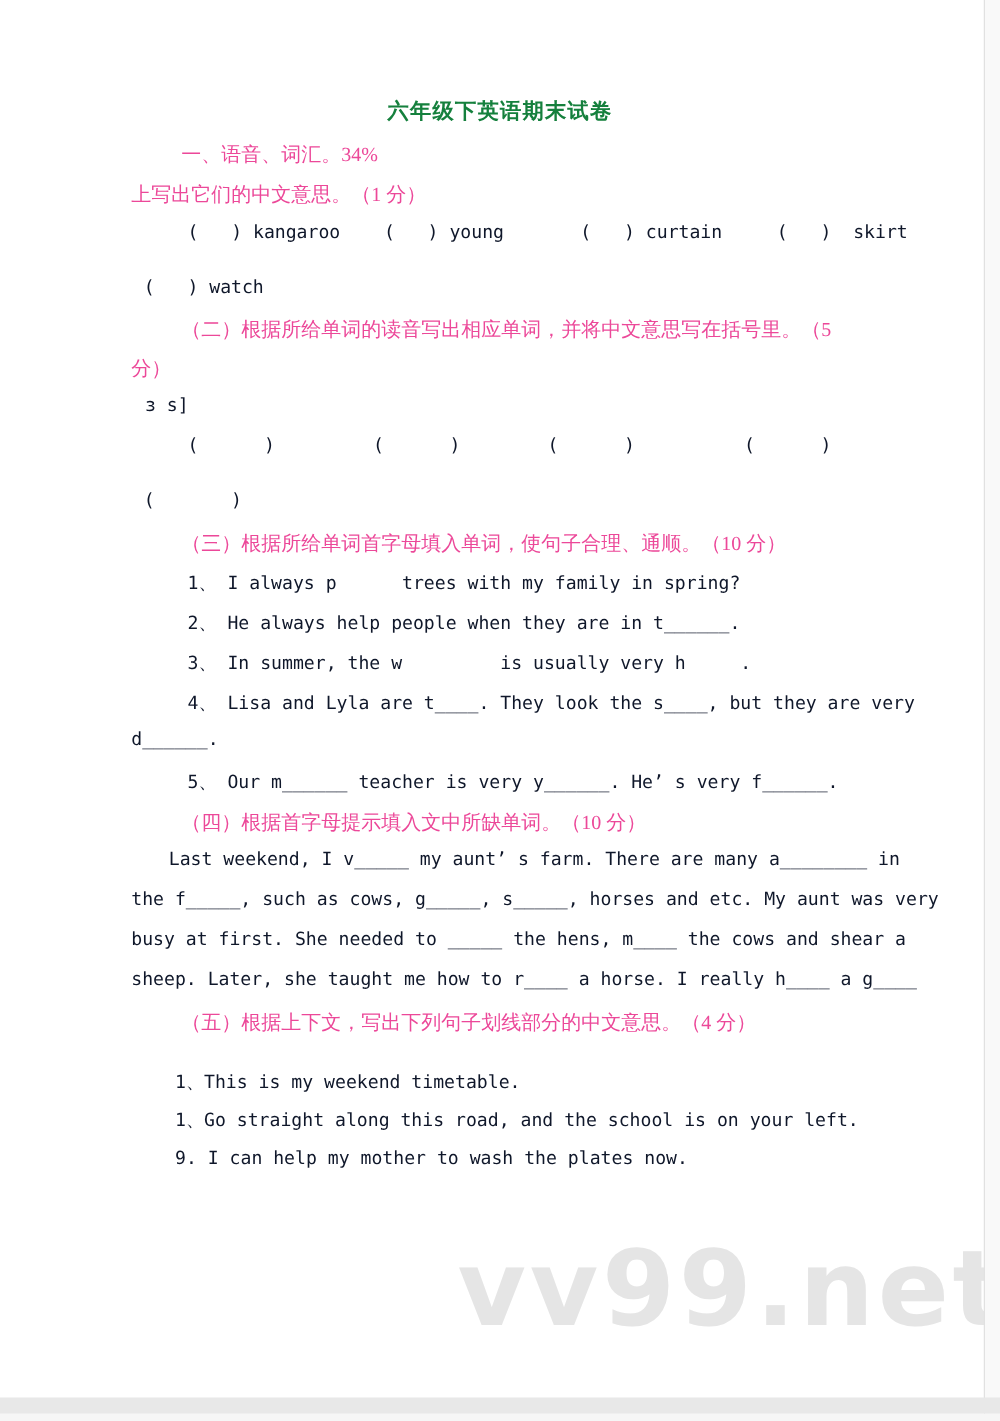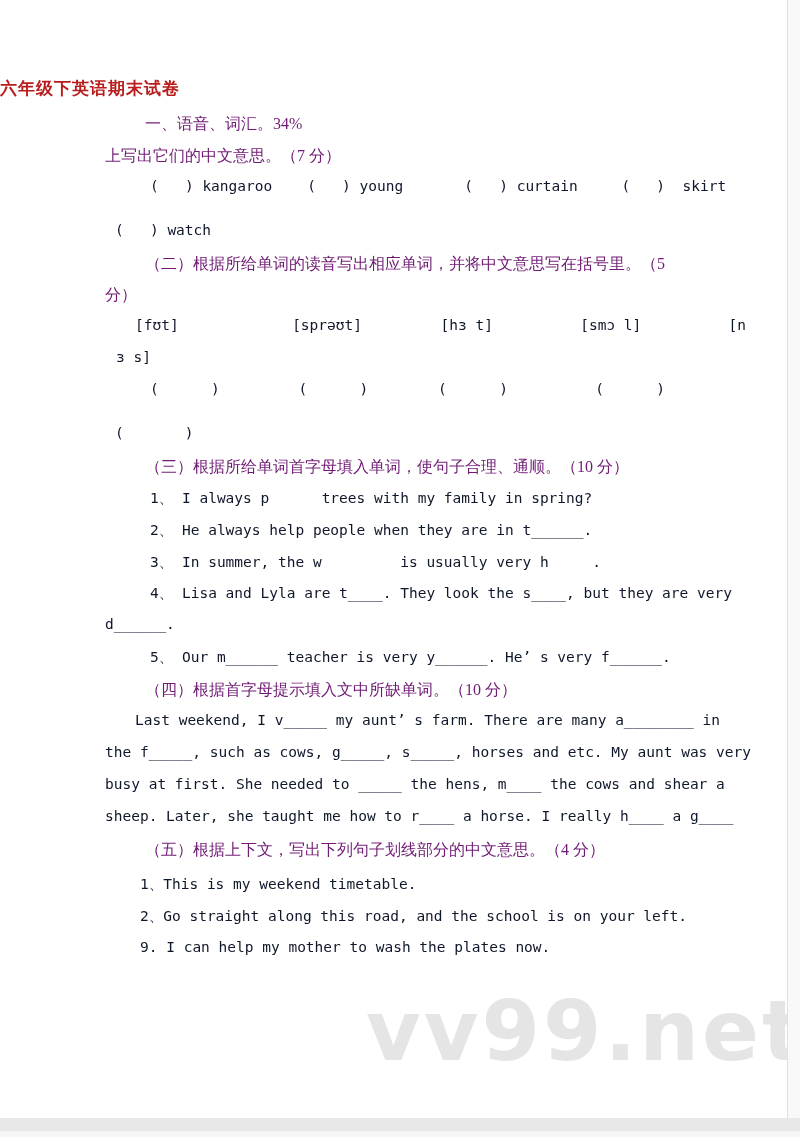--- a/index.html
+++ b/index.html
@@ -16,45 +16,45 @@
     z-index: 2;
   }
   .line {
     height: 31.9px;
     white-space: pre;
     color: #3b3b3b;
     box-sizing: border-box;
   }
   .title-line {
     height: 37px;
-    text-align: left;
+    text-align: center;
     font-size: 17px;
     font-weight: 600;
     letter-spacing: 1px;
-    color: #b91c1c;
+    color: #15803d;
     font-family: "Liberation Serif", serif;
   }
   .cn {
     font-family: "Liberation Serif", serif;
     font-size: 16px;
-    color: #701a75;
+    color: #ec4899;
   }
   .en {
     font-family: "DejaVu Sans Mono", "Liberation Mono", monospace;
     font-size: 14.5px;
     color: #0f172a;
   }
   .i100 { padding-left: 100px; margin-left: 16px; }
   .i105 { padding-left: 105px; }
   .i115 { padding-left: 115px; margin-top: 12px; }
   .i135 { padding-left: 135px; }
   .i140 { padding-left: 140px; }
   .i145 { padding-left: 145px; }
   .i150 { padding-left: 150px; }
-  .gap  { margin-top: 4px; }
+  .gap  { margin-top: 16px; }
   .watermark {
     position: absolute;
     left: 366px; top: 982px;
     z-index: 1;
     font-family: "DejaVu Sans", sans-serif;
     font-weight: bold;
     font-size: 84px;
     letter-spacing: 3px;
     color: #e5e5e5;
     user-select: none;
@@ -86,47 +86,46 @@
 </style>
 </head>
 <body>
 
 <div class="watermark">vv99.net</div>
 
 <div class="page">
   <div class="line title-line">六年级下英语期末试卷</div>
 
   <div class="line cn i145">一、语音、词汇。34%</div>
-  <div class="line cn i105">上写出它们的中文意思。（7 分）</div>
+  <div class="line cn i105">上写出它们的中文意思。（1 分）</div>
   <div class="line en i150">(   ) kangaroo    (   ) young       (   ) curtain     (   )  skirt</div>
   <div class="line en i115">(   ) watch</div>
 
   <div class="line cn i145">（二）根据所给单词的读音写出相应单词，并将中文意思写在括号里。（5</div>
   <div class="line cn i105">分）</div>
-  <div class="line en i135">[fʊt]             [sprəʊt]         [hɜ t]          [smɔ l]          [n</div>
   <div class="line en i100">ɜ s]</div>
   <div class="line en i150">(      )         (      )        (      )          (      )</div>
   <div class="line en i115">(       )</div>
 
   <div class="line cn i145">（三）根据所给单词首字母填入单词，使句子合理、通顺。（10 分）</div>
   <div class="line en i150">1、 I always p      trees with my family in spring?</div>
   <div class="line en i150">2、 He always help people when they are in t______.</div>
   <div class="line en i150">3、 In summer, the w         is usually very h     .</div>
   <div class="line en i150">4、 Lisa and Lyla are t____. They look the s____, but they are very</div>
   <div class="line en i105">d______.</div>
   <div class="line en i150">5、 Our m______ teacher is very y______. He’ s very f______.</div>
 
   <div class="line cn i145">（四）根据首字母提示填入文中所缺单词。（10 分）</div>
   <div class="line en i135">Last weekend, I v_____ my aunt’ s farm. There are many a________ in</div>
   <div class="line en i105">the f_____, such as cows, g_____, s_____, horses and etc. My aunt was very</div>
   <div class="line en i105">busy at first. She needed to _____ the hens, m____ the cows and shear a</div>
   <div class="line en i105">sheep. Later, she taught me how to r____ a horse. I really h____ a g____</div>
 
   <div class="line cn i145">（五）根据上下文，写出下列句子划线部分的中文意思。（4 分）</div>
   <div class="line en i140 gap">1、This is my weekend timetable.</div>
-  <div class="line en i140">2、Go straight along this road, and the school is on your left.</div>
+  <div class="line en i140">1、Go straight along this road, and the school is on your left.</div>
   <div class="line en i140">9. I can help my mother to wash the plates now.</div>
 </div>
 
 <div class="right-strip"></div>
 <div class="right-edge"></div>
 <div class="bottom-band"></div>
 <div class="bottom-below"></div>
 
 </body></html>

